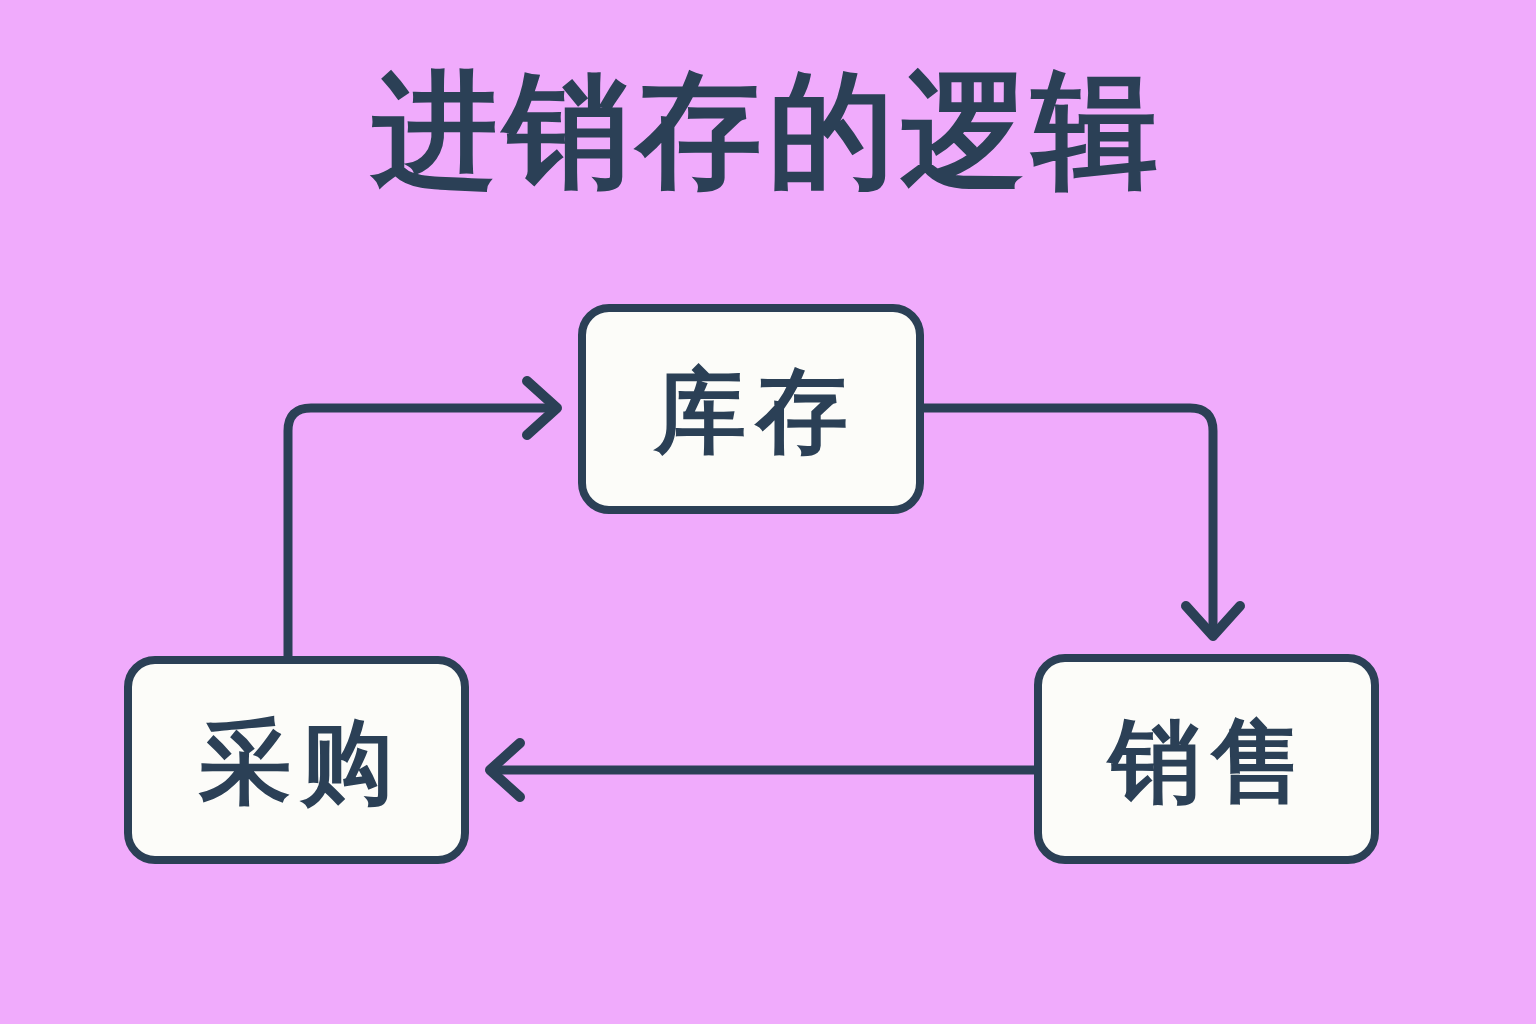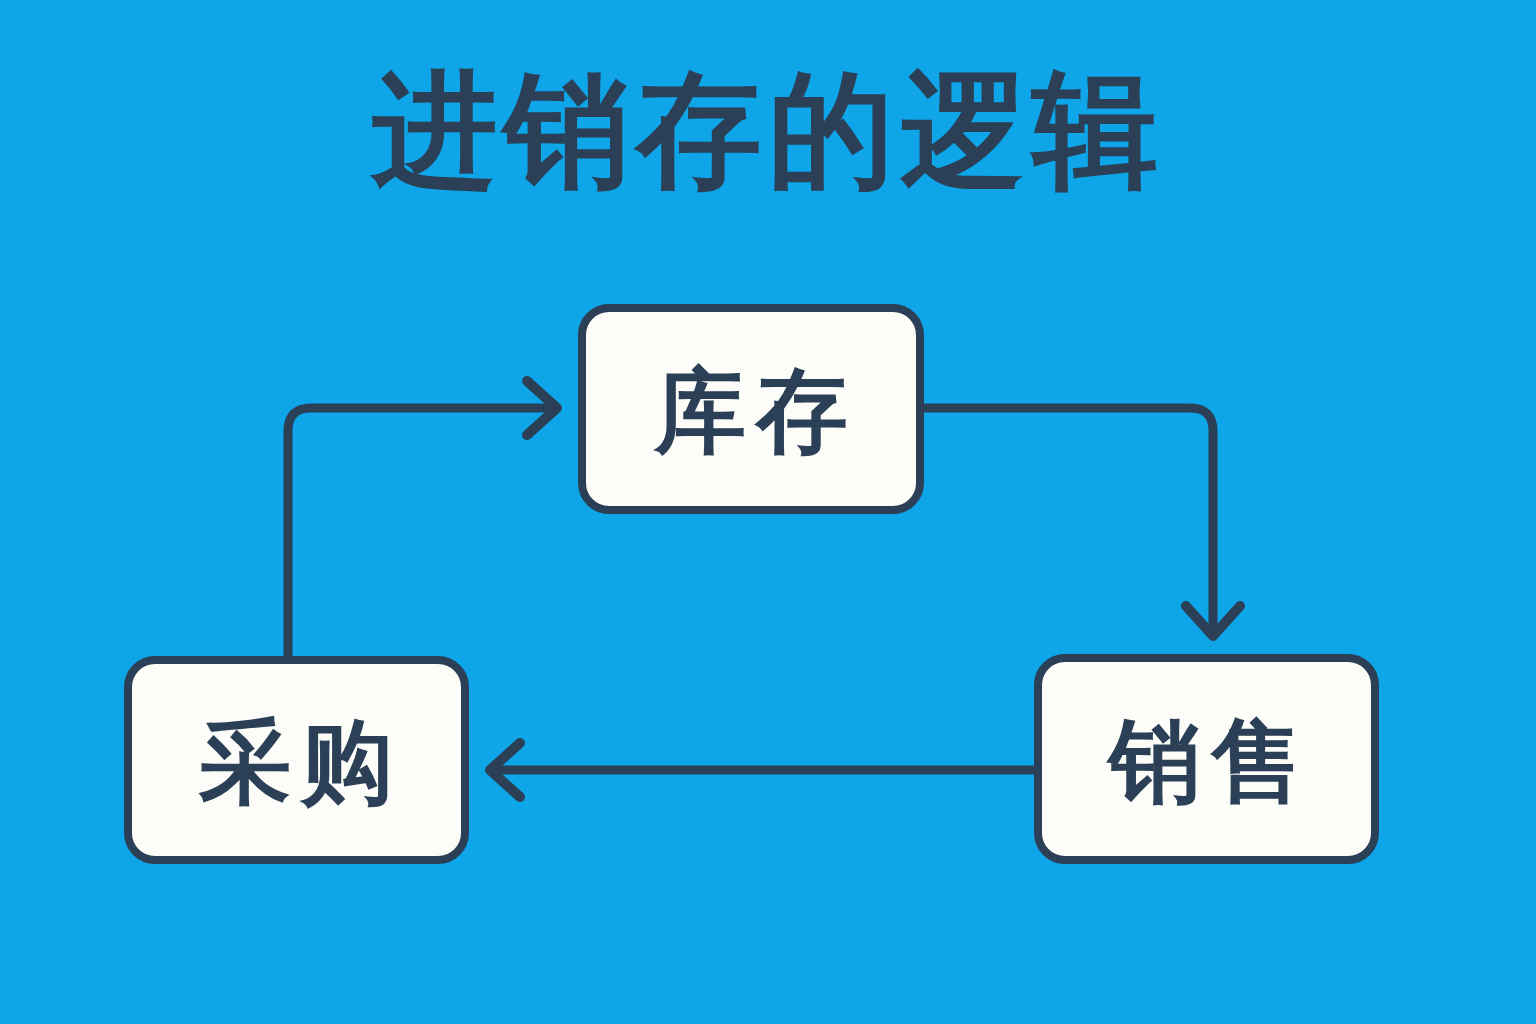--- a/index.html
+++ b/index.html
@@ -6,21 +6,21 @@
     margin: 0;
     padding: 0;
     background: #f8f8f4;
     font-family: "Liberation Sans", sans-serif;
   }
   .canvas {
     position: relative;
     width: 1536px;
     height: 1024px;
     margin: 0 auto;
-    background: #0ea5e9;
+    background: #f0abfc;
     overflow: hidden;
   }
   .title {
     position: absolute;
     top: 62px;
     left: 0;
     width: 100%;
     margin: 0;
     text-align: center;
     font-size: 126px;

